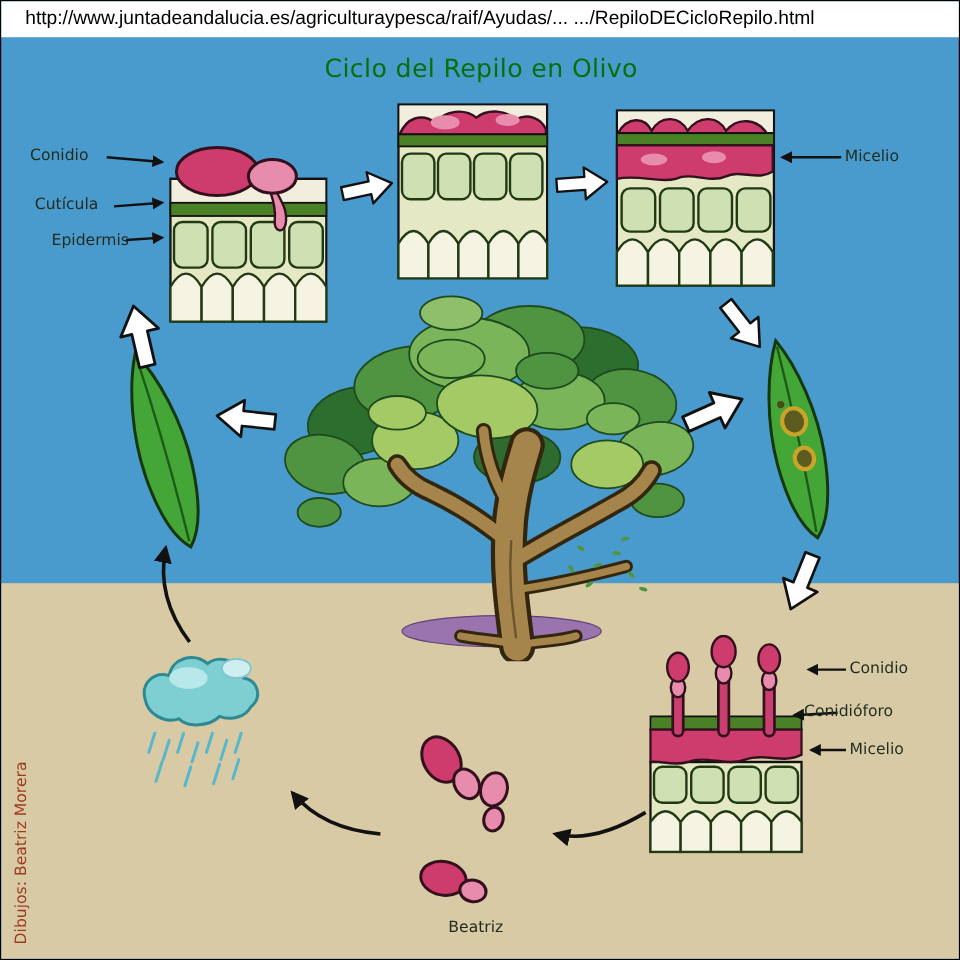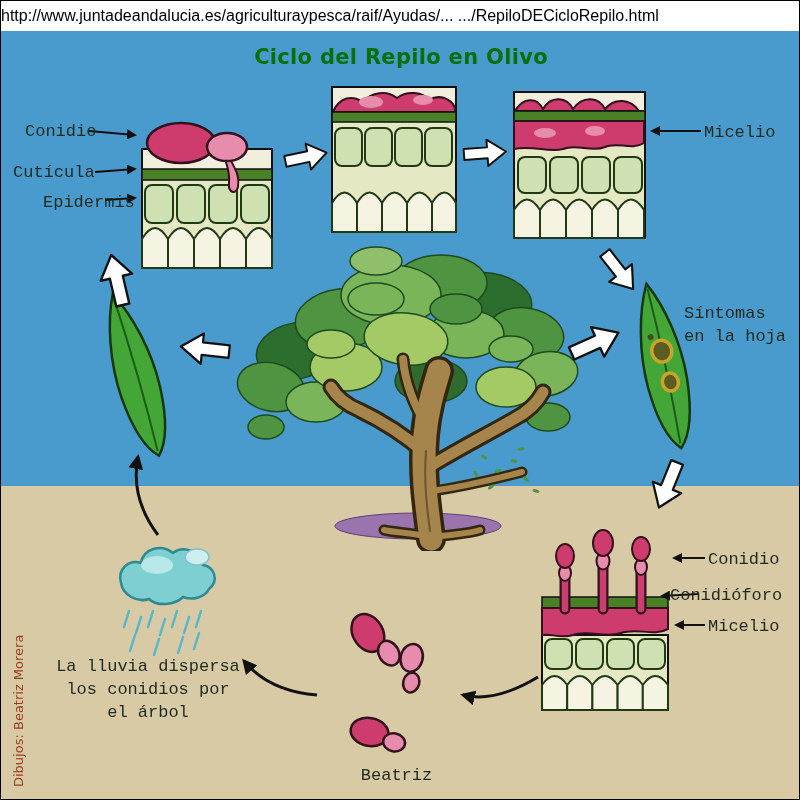--- a/index.html
+++ b/index.html
@@ -6,32 +6,32 @@
   body { background:#777; }
   .stage {
     position:relative; width:800px; height:800px;
     background:var(--sky,#4a9bcd);
     border:1px solid #000; overflow:hidden;
     font-family:"DejaVu Sans", sans-serif;
   }
   .urlbar {
     position:absolute; top:0; left:0; width:800px; height:30px;
     background:var(--urlbar-bg,#ffffff); color:var(--url-text,#000);
-    font:16px "Liberation Sans", sans-serif; line-height:30px; padding-left:0;
+    font:16px "Liberation Sans", sans-serif; line-height:30px; padding-left:20px;
     white-space:nowrap; overflow:hidden;
   }
   .ground { position:absolute; left:0; top:485px; width:800px; height:315px; background:var(--ground,#d8caa4); }
   .title {
     position:absolute; top:44px; left:0; width:800px; text-align:center;
-    font-size:21px; font-weight:bold; color:var(--title-green,#0a6e0a); letter-spacing:.3px;
+    font-size:21px; font-weight:normal; color:var(--title-green,#0a6e0a); letter-spacing:.3px;
   }
   .abs { position:absolute; }
   .lbl {
-    position:absolute; font-size:17px; color:var(--label-dark,#1f2a1f);
-    white-space:pre-line; line-height:1.35; z-index:6;font-family:Liberation Mono, monospace;
+    position:absolute; font-size:13px; color:var(--label-dark,#1f2a1f);
+    white-space:pre-line; line-height:1.35; z-index:6;
   }
   .lbl.center { text-align:center; }
   .credit {
     position:absolute; left:10px; top:786px; width:250px;
     transform:rotate(-90deg); transform-origin:0 0;
     font-size:13px; color:var(--credit-red,#9c3a22); z-index:6;
   }
   .overlay { position:absolute; left:0; top:0; z-index:5; pointer-events:none; }
   .leaf-left  { left:100px; top:287px; transform:rotate(-16deg); }
   .leaf-right { left:628px; top:278px; transform:rotate(-12deg); }
@@ -284,27 +284,23 @@
     <line x1="88" y1="130" x2="134" y2="134" stroke="#111" stroke-width="2" marker-end="url(#ah)"></line>
     <line x1="94" y1="171" x2="134" y2="168" stroke="#111" stroke-width="2" marker-end="url(#ah)"></line>
     <line x1="104" y1="199" x2="134" y2="197" stroke="#111" stroke-width="2" marker-end="url(#ah)"></line>
     <line x1="700" y1="130" x2="651" y2="130" stroke="#111" stroke-width="2" marker-end="url(#ah)"></line>
     <line x1="704" y1="557" x2="673" y2="557" stroke="#111" stroke-width="2" marker-end="url(#ah)"></line>
     <line x1="697" y1="593" x2="661" y2="595" stroke="#111" stroke-width="2" marker-end="url(#ah)"></line>
     <line x1="704" y1="624" x2="675" y2="624" stroke="#111" stroke-width="2" marker-end="url(#ah)"></line>
   </svg>
 
   <div class="lbl" style="left:24px;top:120px">Conidio</div>
-  <div class="lbl" style="left:12px;top:161px">Cutícula</div>
+  <div class="lbl" style="left:28px;top:161px">Cutícula</div>
   <div class="lbl" style="left:42px;top:191px">Epidermis</div>
   <div class="lbl" style="left:703px;top:121px">Micelio</div>
-  <div class="lbl" style="left:683px;top:302px">Síntomas
-en la hoja</div>
   <div class="lbl" style="left:707px;top:548px">Conidio</div>
   <div class="lbl" style="left:669px;top:584px">Conidióforo</div>
   <div class="lbl" style="left:707px;top:615px">Micelio</div>
-  <div class="lbl center" style="left:52px;top:655px;width:190px">La lluvia dispersa
-los conidios por el árbol</div>
   <div class="lbl center" style="left:348px;top:764px;width:95px">Beatriz</div>
 
   <div class="credit">Dibujos: Beatriz Morera</div>
 
 </div>
 
 </body></html>

